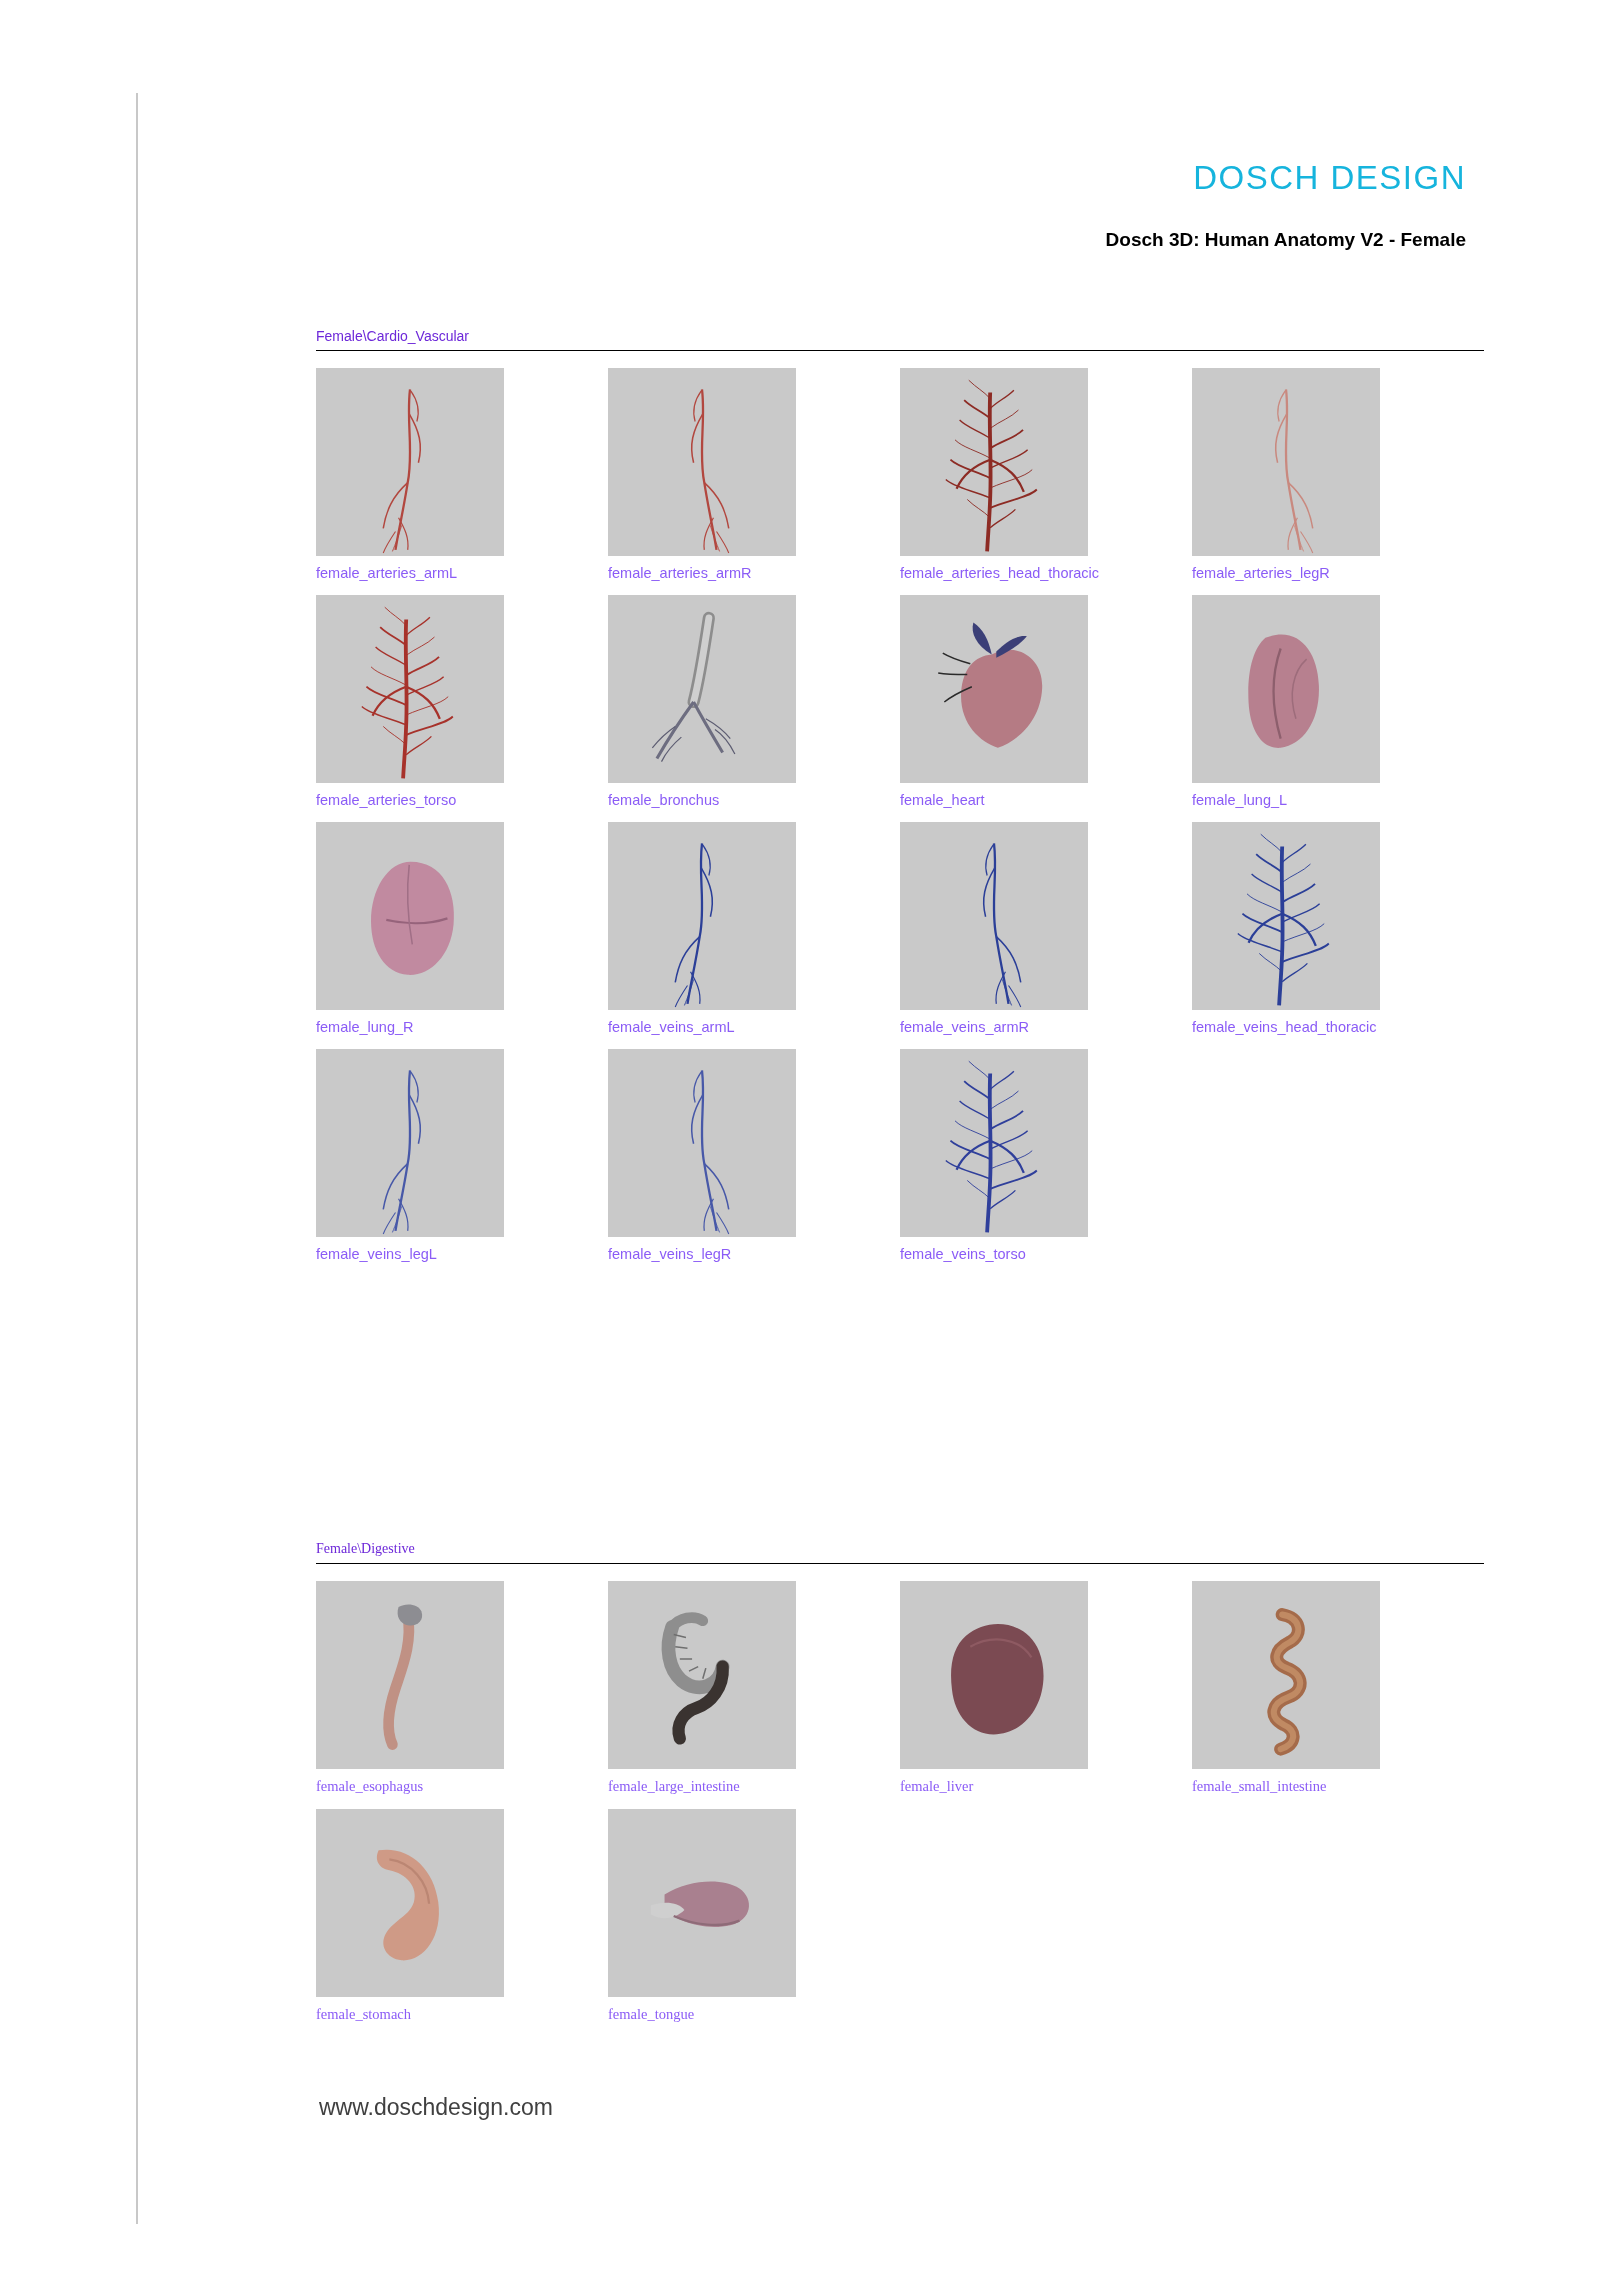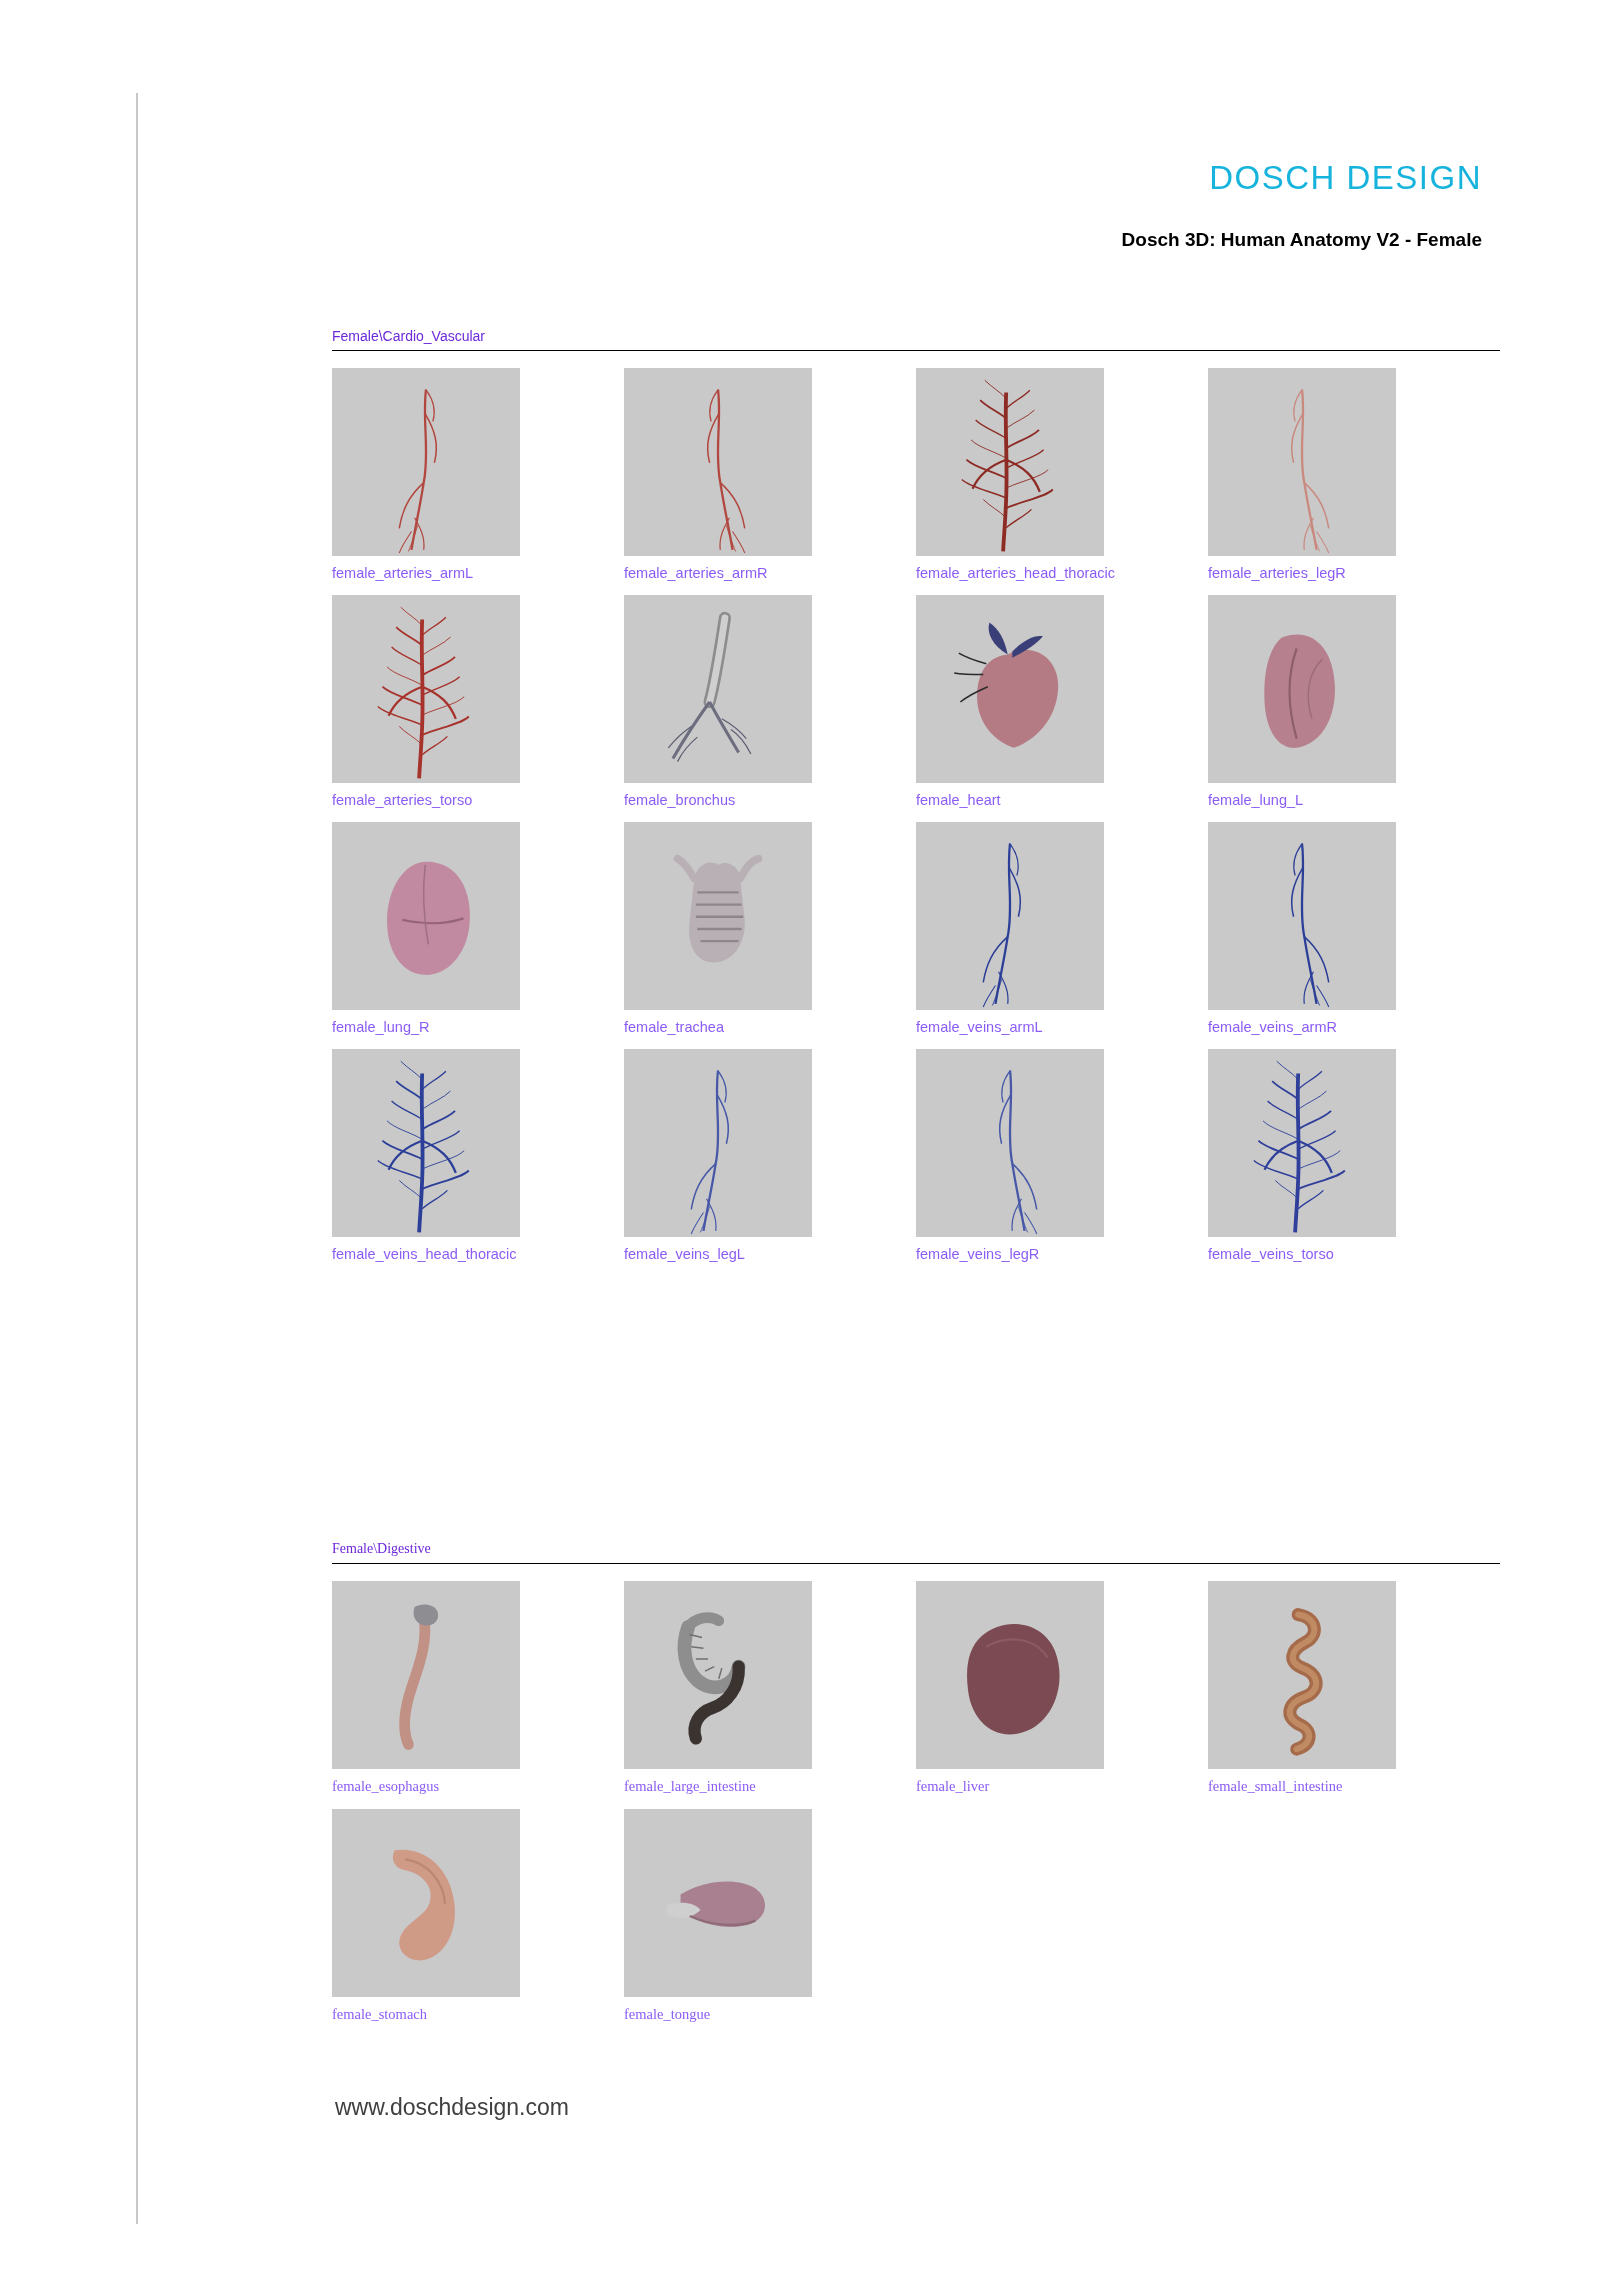--- a/index.html
+++ b/index.html
@@ -28,21 +28,20 @@
     width: 1.5px;
     height: 2131px;
     background: #c8c8c8;
   }
   .content {
     position: absolute;
     left: 136px;
     top: 0;
     width: 1420px;
     height: 1992px;
-    margin-left: 16px;
   }
   .brand {
     position: absolute;
     right: 90px;
     top: 159px;
     font-size: 33px;
     letter-spacing: 1.5px;
     color: #16b4dd;
     font-weight: 400;
     white-space: nowrap;
@@ -250,30 +249,20 @@
                 <path d="M124 52 C166 52 184 92 180 134 C176 176 148 202 120 200 C90 198 72 168 72 130 C72 88 94 52 124 52 Z" fill="#c18aa0"></path>
                 <path d="M92 128 C118 134 148 134 172 126" stroke="#96637b" stroke-width="3" fill="none"></path>
                 <path d="M122 56 C118 90 120 126 126 160" stroke="#a06f86" stroke-width="2" fill="none"></path>
               </svg>
             </div>
             <div class="caption">female_lung_R</div>
           </div>
           <div class="cell">
             <div class="thumb">
               <svg width="188" height="188" viewBox="0 0 246 246">
-                <path d="M92 74 C96 56 110 48 124 56 C134 50 150 56 152 74 L158 128 C160 162 140 184 118 184 C94 184 82 162 86 128 Z" fill="#b9b0b5"></path>
-                <path d="M96 92 H150 M94 108 H154 M94 124 H156 M96 140 H154 M100 156 H150" stroke="#8e868c" stroke-width="3" fill="none"></path>
-                <path d="M92 74 C84 60 78 52 70 48 M152 74 C160 58 168 50 176 48" stroke="#b9b0b5" stroke-width="10" fill="none" stroke-linecap="round"></path>
-              </svg>
-            </div>
-            <div class="caption">female_trachea</div>
-          </div>
-          <div class="cell">
-            <div class="thumb">
-              <svg width="188" height="188" viewBox="0 0 246 246">
                 <path d="M123 28 C118 70 128 110 120 150 C114 188 108 212 104 238" stroke="#2b3f98" stroke-width="3" fill="none"></path>
                 <path d="M122 60 C135 82 140 100 134 124" stroke="#2b3f98" stroke-width="2" fill="none"></path>
                 <path d="M120 150 C100 168 92 186 88 210" stroke="#2b3f98" stroke-width="2" fill="none"></path>
                 <path d="M108 196 C116 210 122 222 120 238" stroke="#2b3f98" stroke-width="1.6" fill="none"></path>
                 <path d="M104 214 C96 226 92 232 88 242" stroke="#2b3f98" stroke-width="1.4" fill="none"></path>
                 <path d="M112 206 C108 220 104 230 100 240" stroke="#2b3f98" stroke-width="1.2" fill="none"></path>
                 <path d="M124 30 C134 44 136 56 132 70" stroke="#2b3f98" stroke-width="1.6" fill="none"></path>
               </svg>
             </div>
             <div class="caption">female_veins_armL</div>

